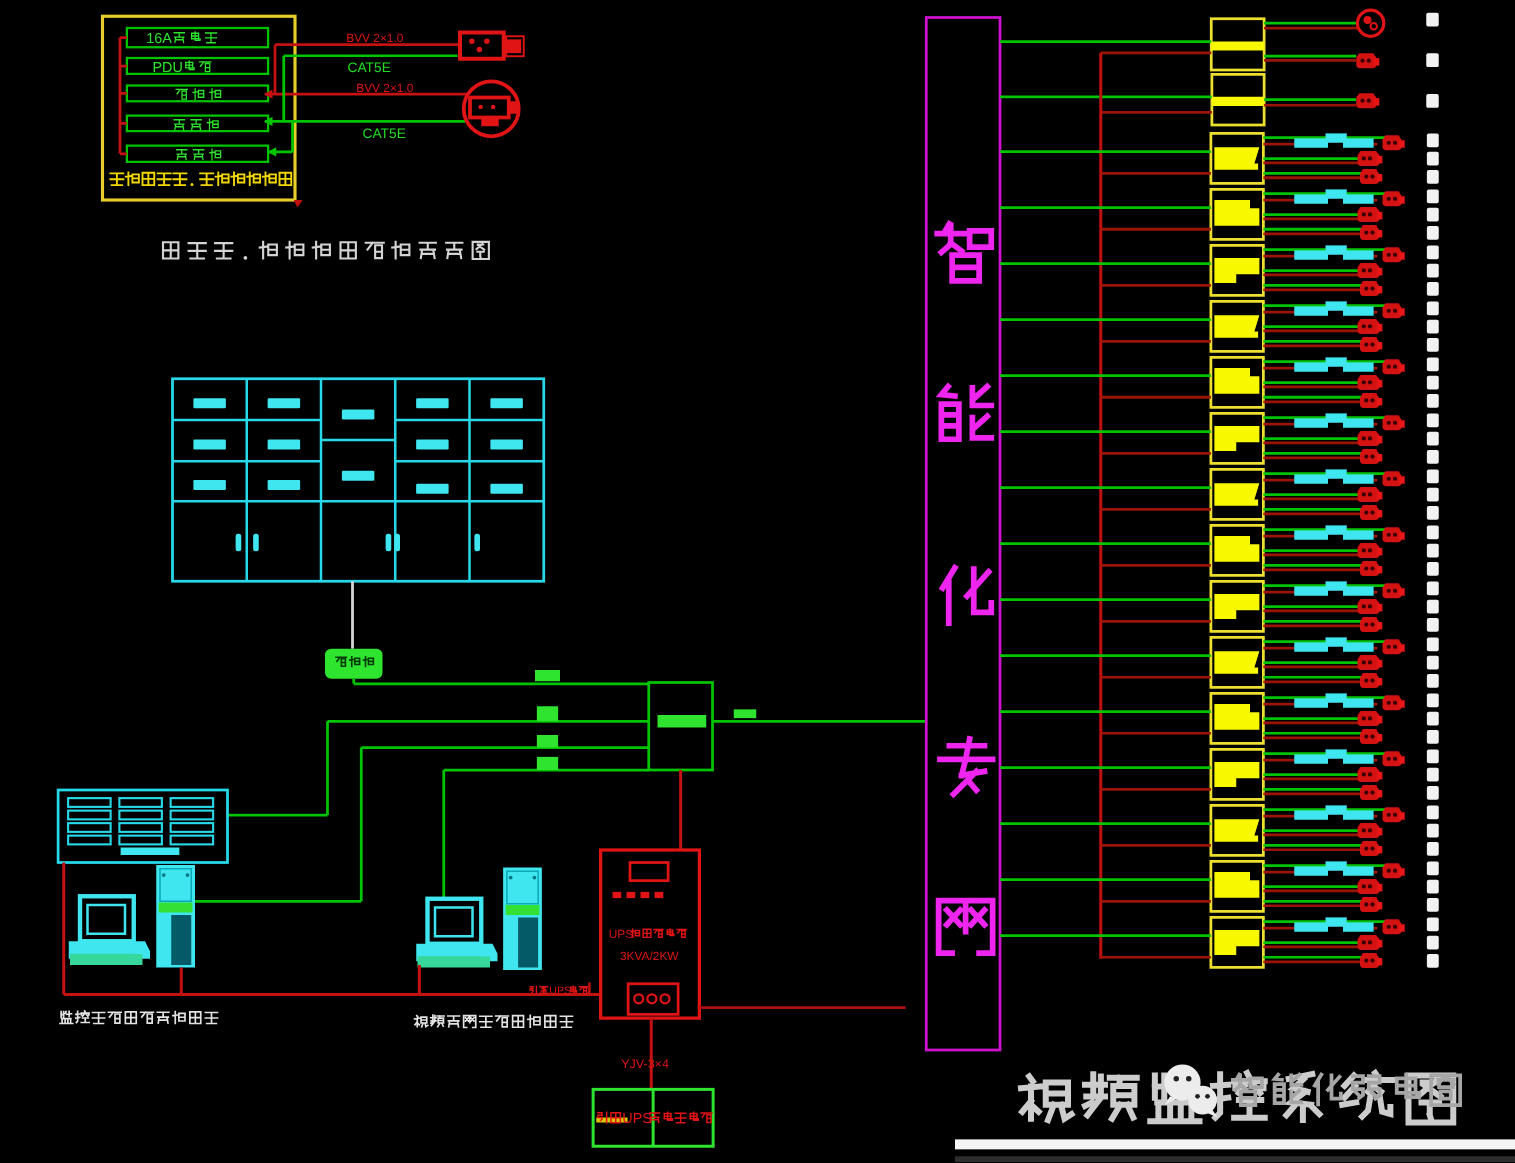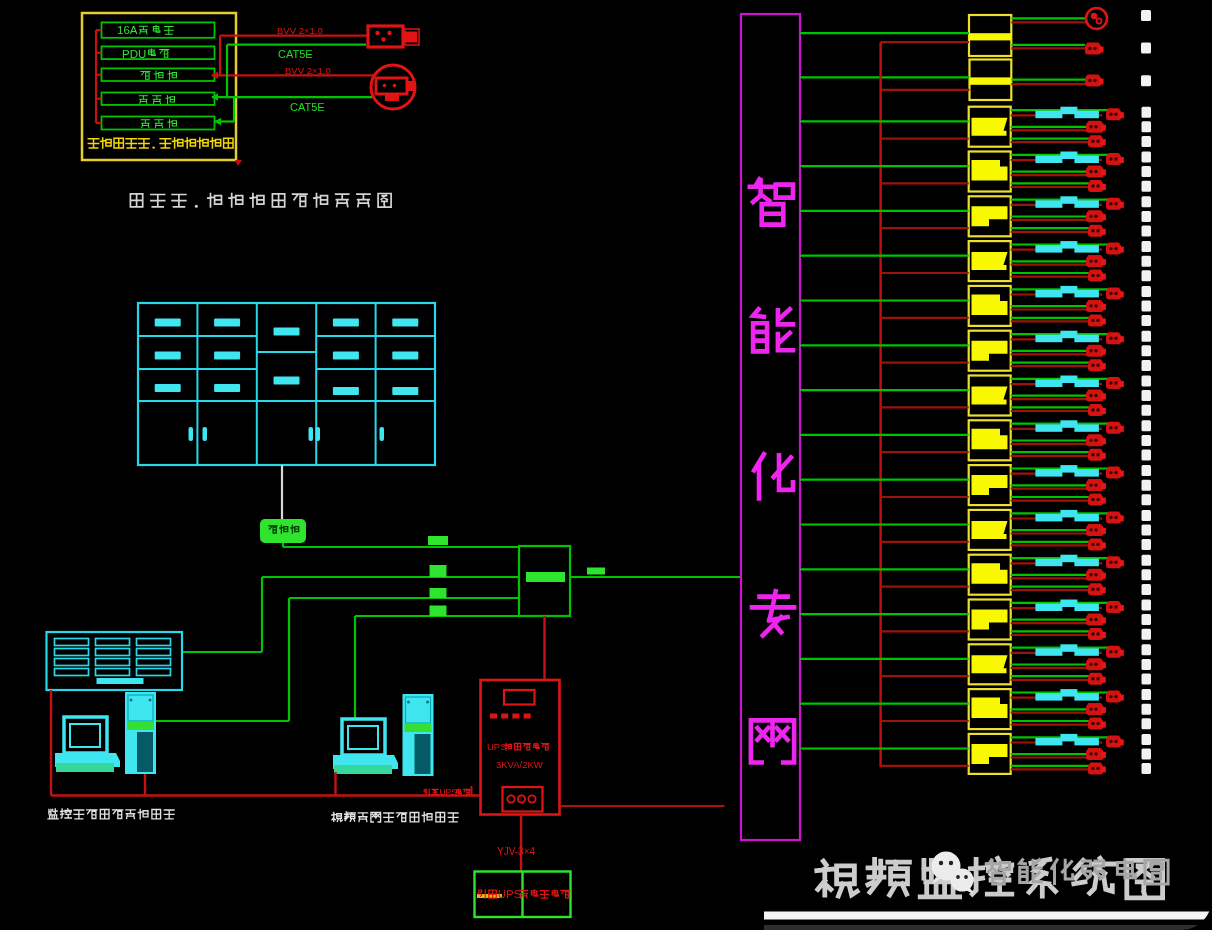--- a/index.html
+++ b/index.html
@@ -1,15 +1,15 @@
 <!DOCTYPE html>
 <html><head><meta charset="utf-8">
 <style>
   html,body{margin:0;padding:0;background:#000;}
-  #c{position:relative;width:1212px;height:930px;background:#000;overflow:hidden;border-radius:31px;}
+  #c{position:relative;width:1212px;height:930px;background:#000;overflow:hidden;}
   svg{position:absolute;left:0;top:0;filter:blur(0.55px);}
 </style></head>
 <body>
 <div id="c">
 <svg width="1212" height="930" viewBox="0 0 1212 930">
 <rect x="82.0" y="13.0" width="154.0" height="147.0" fill="none" stroke="#e8ce2a" stroke-width="2.5"></rect>
 <rect x="101.5" y="22.4" width="113.0" height="15.4" fill="none" stroke="#00c400" stroke-width="1.8"></rect>
 <rect x="101.5" y="46.4" width="113.0" height="12.7" fill="none" stroke="#00c400" stroke-width="1.8"></rect>
 <rect x="101.5" y="68.4" width="113.0" height="12.6" fill="none" stroke="#00c400" stroke-width="1.8"></rect>
 <rect x="101.5" y="92.5" width="113.0" height="12.4" fill="none" stroke="#00c400" stroke-width="1.8"></rect>

